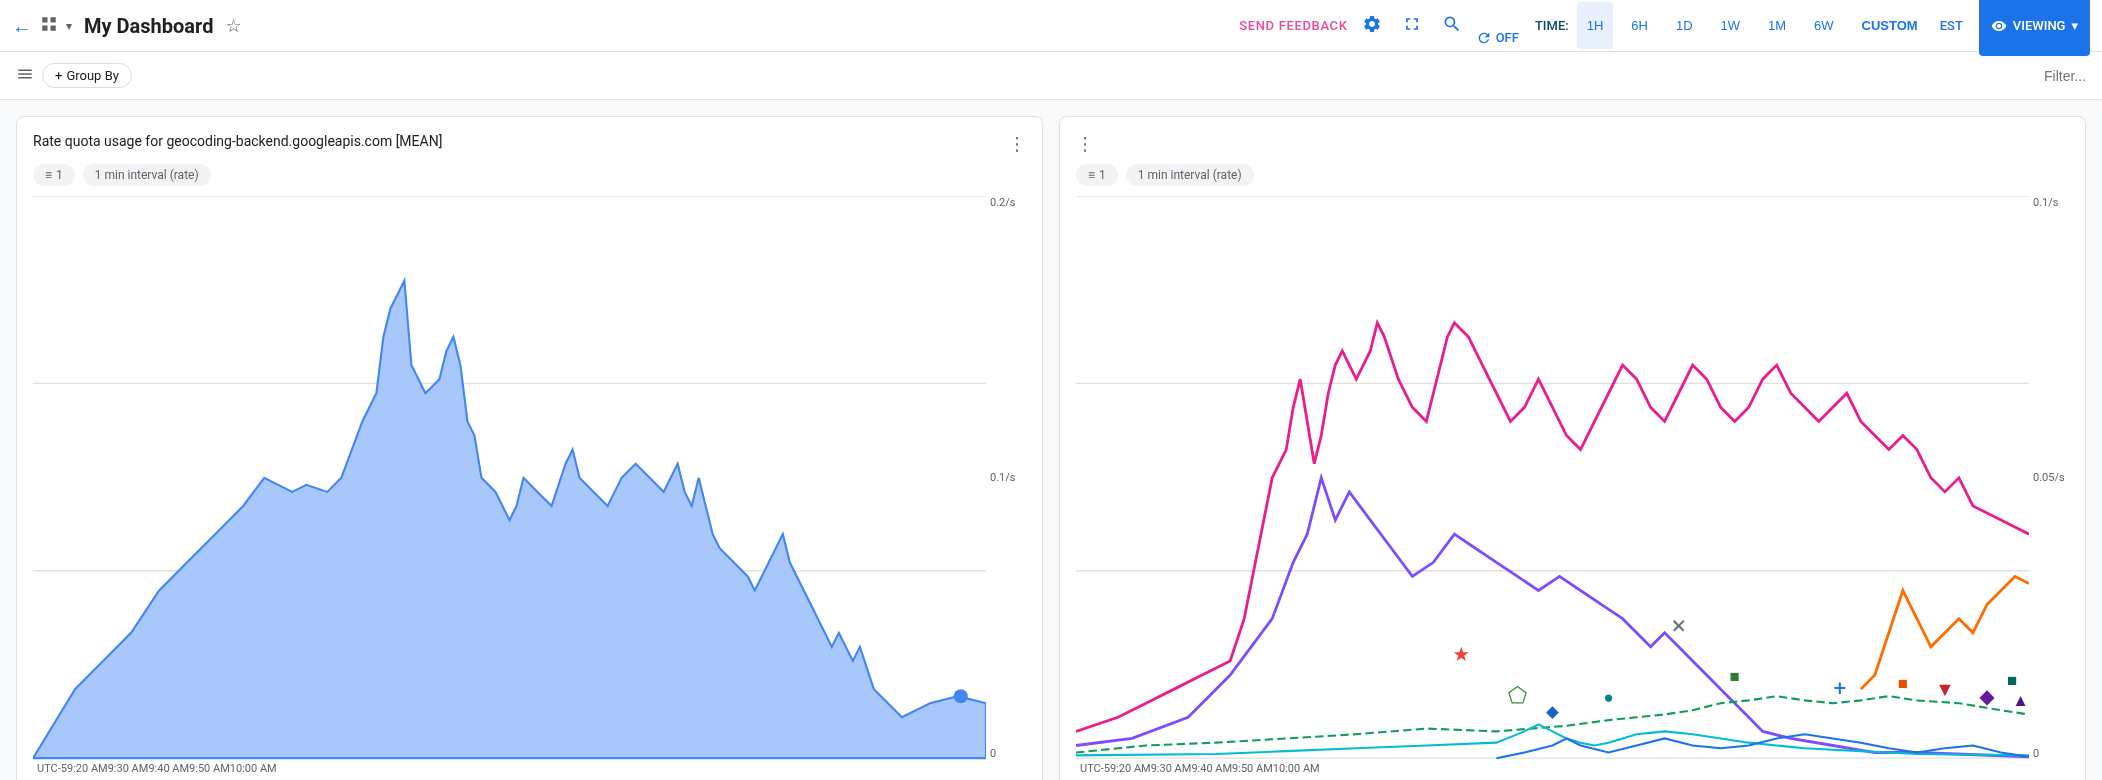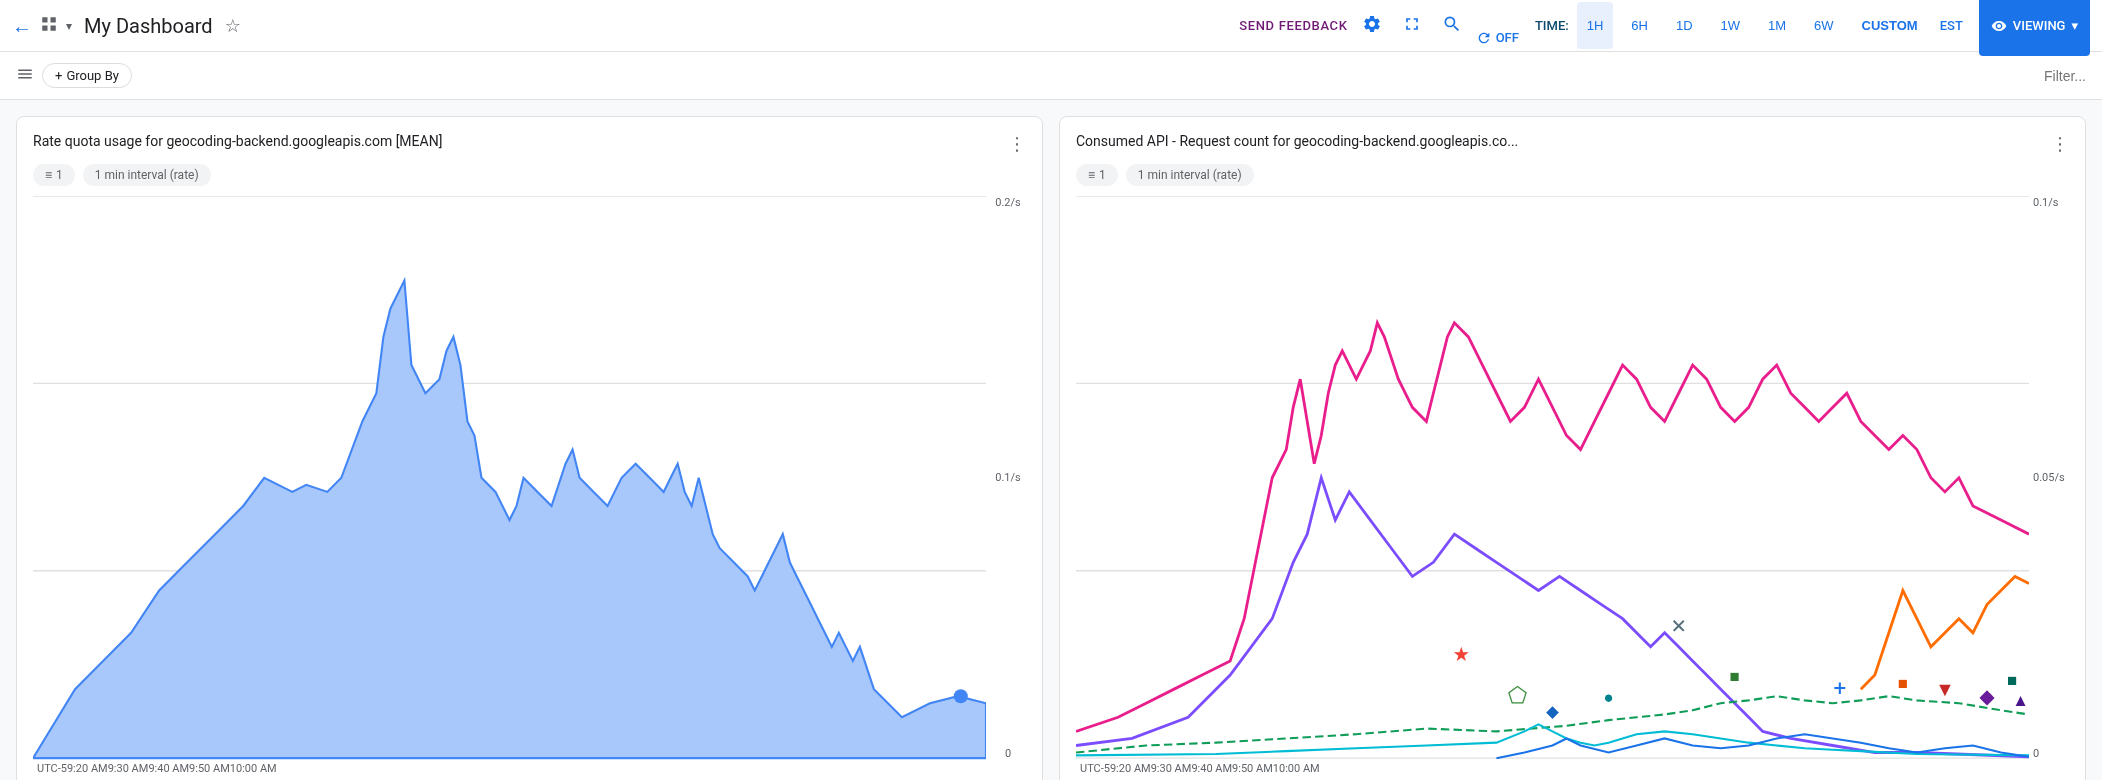--- a/index.html
+++ b/index.html
@@ -9,24 +9,24 @@
     .top-nav {
       display: flex;
       align-items: center;
       padding: 0 12px;
       height: 52px;
       border-bottom: 1px solid #e0e0e0;
       gap: 8px;
     }
     .nav-back { color: #1a73e8; cursor: pointer; font-size: 20px; }
     .nav-grid-icon { color: #5f6368; cursor: pointer; font-size: 18px; }
-    .nav-title { font-size: 20px; font-weight: 400; color: #202124; margin-left: 4px; }
+    .nav-title { font-size: 20px; font-weight: 700; color: #202124; margin-left: 4px; }
     .nav-star { color: #5f6368; cursor: pointer; font-size: 18px; margin-left: 4px; }
     .nav-spacer { flex: 1; }
-    .nav-feedback { color: #701a75; font-size: 13px; font-weight: 500; cursor: pointer; letter-spacing: 0.05em; }
+    .nav-feedback { color: #ec4899; font-size: 13px; font-weight: 500; cursor: pointer; letter-spacing: 0.05em; }
     .nav-icon-btn { color: #1a73e8; cursor: pointer; font-size: 18px; padding: 6px; }
     .nav-refresh { display: flex; align-items: center; gap: 4px; color: #1a73e8; font-size: 13px; font-weight: 500; cursor: pointer; margin-top: 24px; }
     .time-label { color: #0c4a6e; font-size: 13px; font-weight: 500; margin-left: 8px; }
     .time-btn {
       padding: 16px 10px;
       font-size: 13px;
       font-weight: 500;
       color: #1a73e8;
       cursor: pointer;
       border-radius: 4px;
@@ -258,41 +258,40 @@
               535,240 540,260 545,270 550,280 555,290 560,300
               565,310 570,320 575,310 580,320 585,330 590,320
               600,350 620,370 640,360 660,355 680,360
               680,399
             " fill="#a8c7fa" stroke="#4285f4" stroke-width="1.5"></polygon>
 
             <circle cx="662" cy="355" r="5" fill="#4285f4"></circle>
           </svg>
         </div>
 
-        <div style="display:flex; flex-direction:column; justify-content:space-between; padding-bottom:0px; margin-left:4px; font-size:11px; color:#5f6368; min-width:36px;align-items:center;">
+        <div style="display:flex; flex-direction:column; justify-content:space-between; padding-bottom:0px; margin-left:4px; font-size:11px; color:#5f6368; min-width:36px;">
           <span>0.2/s</span>
           <span>0.1/s</span>
           <span>0</span>
         </div>
       </div>
 
       <div class="chart-x-labels">
         <span>UTC-5</span>
         <span>9:20 AM</span>
         <span>9:30 AM</span>
         <span>9:40 AM</span>
         <span>9:50 AM</span>
         <span>10:00 AM</span>
       </div>
     </div>
   </div>
 
   <div class="chart-card">
     <div class="card-header">
-      <span class="card-title">Consumed API - Request count for geocoding-backend.googleapis.co...</span>
       <span class="card-menu">⋮</span>
     </div>
     <div class="card-chips">
       <div class="chip">
         <span>≡</span>
         <span>1</span>
       </div>
       <div class="chip">
         <span>1 min interval (rate)</span>
       </div>

